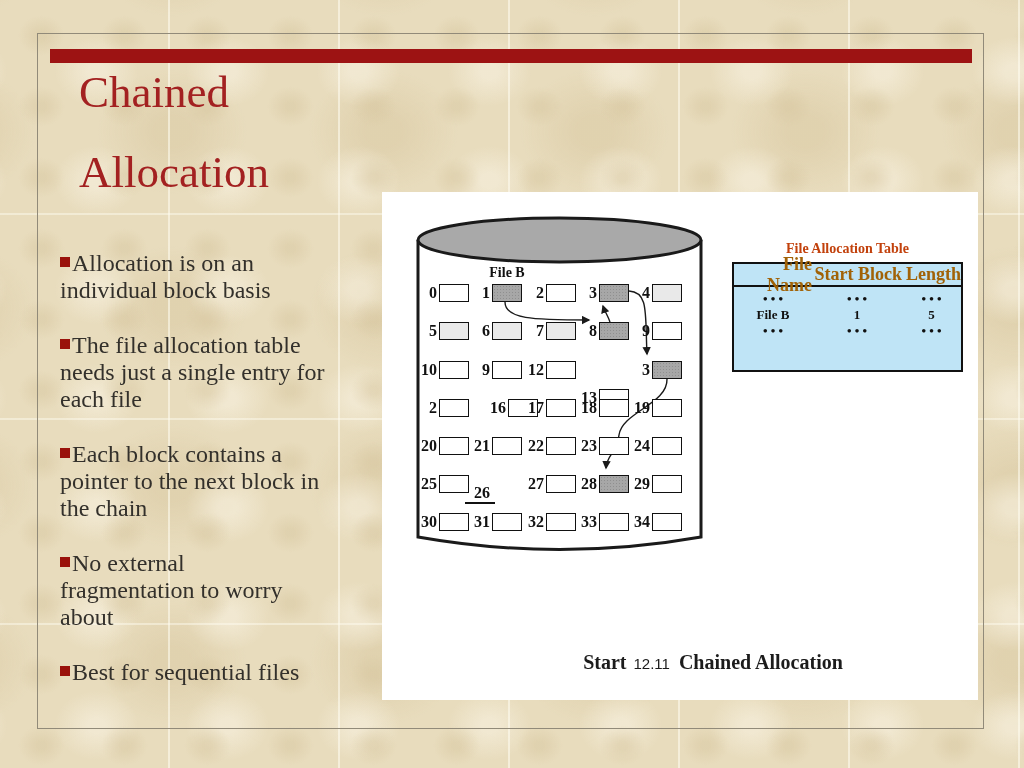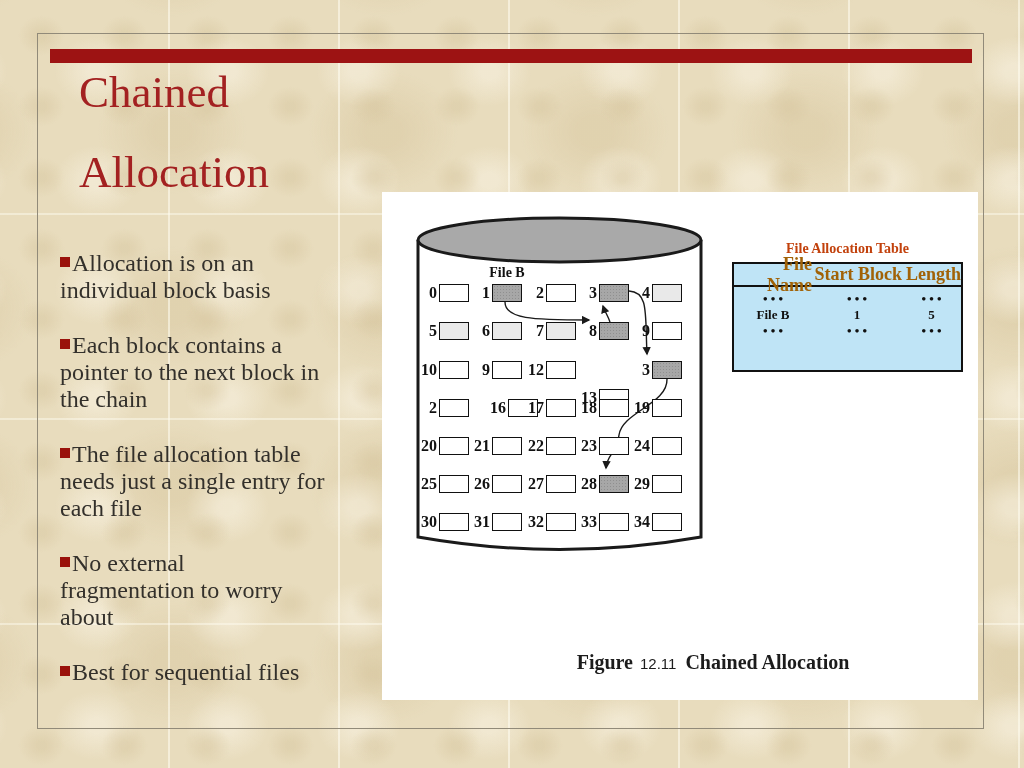--- a/index.html
+++ b/index.html
@@ -51,26 +51,26 @@
 <div class="redbar"></div>
 
 <div class="title">
   <div>Chained</div>
   <div>Allocation</div>
 </div>
 
 <div class="bullets">
   <div class="bullet"><span class="sq"></span><span class="btxt">Allocation is on an
 individual block basis</span></div>
+  <div class="bullet"><span class="sq"></span><span class="btxt">The file allocation table
+needs just a single entry for
+each file</span></div>
   <div class="bullet"><span class="sq"></span><span class="btxt">Each block contains a
 pointer to the next block in
 the chain</span></div>
-  <div class="bullet"><span class="sq"></span><span class="btxt">The file allocation table
-needs just a single entry for
-each file</span></div>
   <div class="bullet"><span class="sq"></span><span class="btxt">No external
 fragmentation to worry
 about</span></div>
   <div class="bullet"><span class="sq"></span><span class="btxt">Best for sequential files</span></div>
 </div>
 
 <div class="panel">
   <svg class="disk-svg" width="596" height="508">
     <defs>
       <marker id="ah" markerWidth="7" markerHeight="7" refX="5" refY="3" orient="auto">
@@ -185,21 +185,21 @@
         <span class="bbox white"></span>
       </div>
       <div class="blk" style="left: 243px; top: 245px;">
         <span class="bnum">24</span>
         <span class="bbox white"></span>
       </div>
       <div class="blk" style="left: 30px; top: 283px;">
         <span class="bnum">25</span>
         <span class="bbox white"></span>
       </div>
-      <div class="blk" style="left: 83px; top: 283px;">
+      <div class="blk" style="left: 83px; top: 292px; flex-direction: column;">
         <span class="bnum">26</span>
         <span class="bbox white"></span>
       </div>
       <div class="blk" style="left: 137px; top: 283px;">
         <span class="bnum">27</span>
         <span class="bbox white"></span>
       </div>
       <div class="blk" style="left: 190px; top: 283px;">
         <span class="bnum">28</span>
         <span class="bbox shaded"></span>
@@ -252,15 +252,15 @@
         </div>
         <div class="fat-row">
           <div class="fat-cell c0">• • •</div>
           <div class="fat-cell c1">• • •</div>
           <div class="fat-cell c2">• • •</div>
         </div>
       </div>
   </div>
 
   <div class="caption">
-    <span class="cap-word">Figure</span><span class="cap-num">12.11</span><span class="cap-title">Chained Allocation</span>
+    <span class="cap-word">Start</span><span class="cap-num">12.11</span><span class="cap-title">Chained Allocation</span>
   </div>
 </div>
 
 </body></html>

